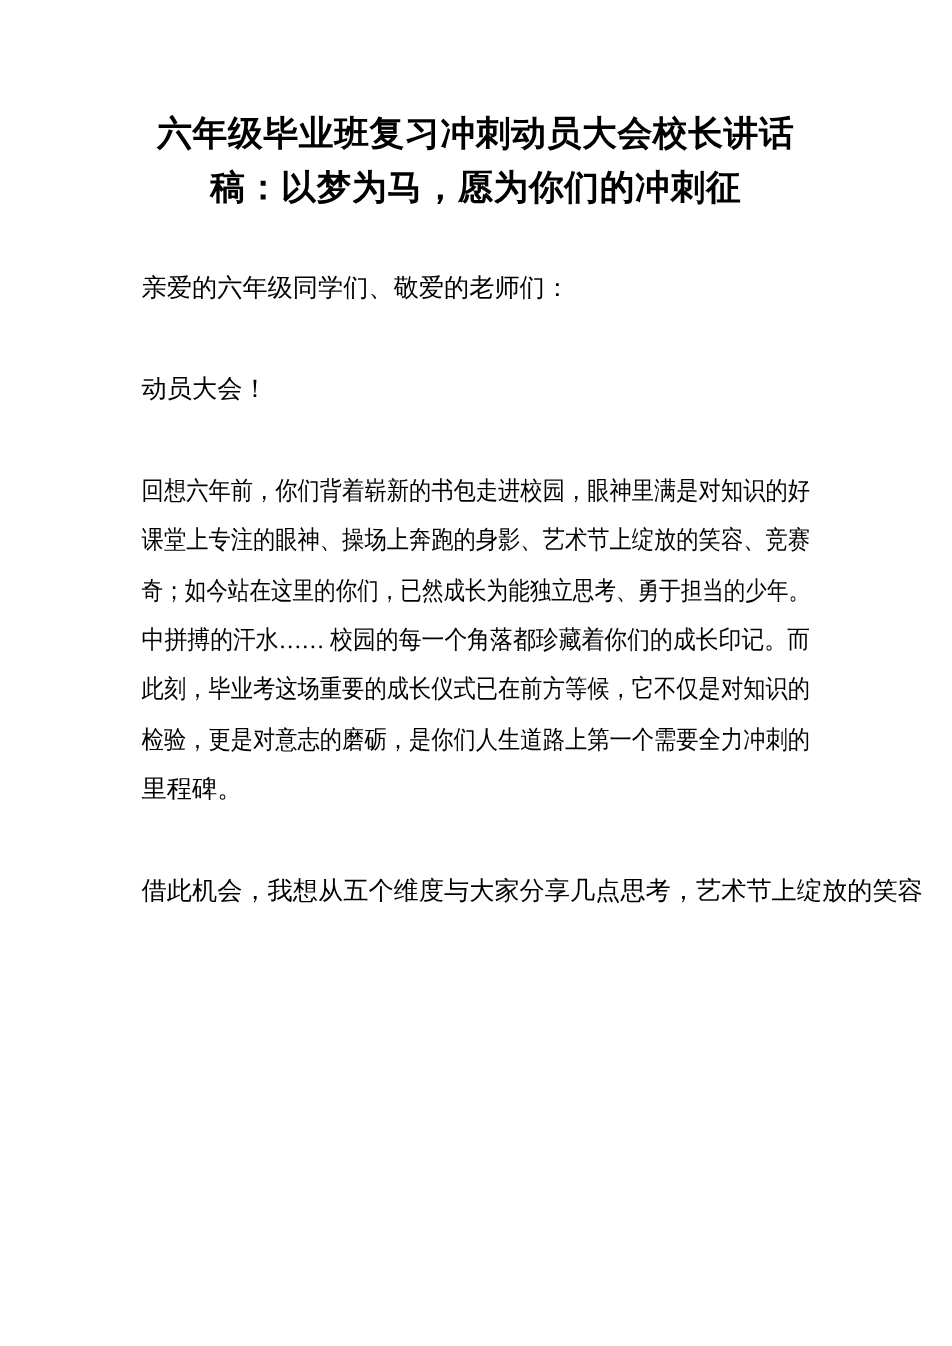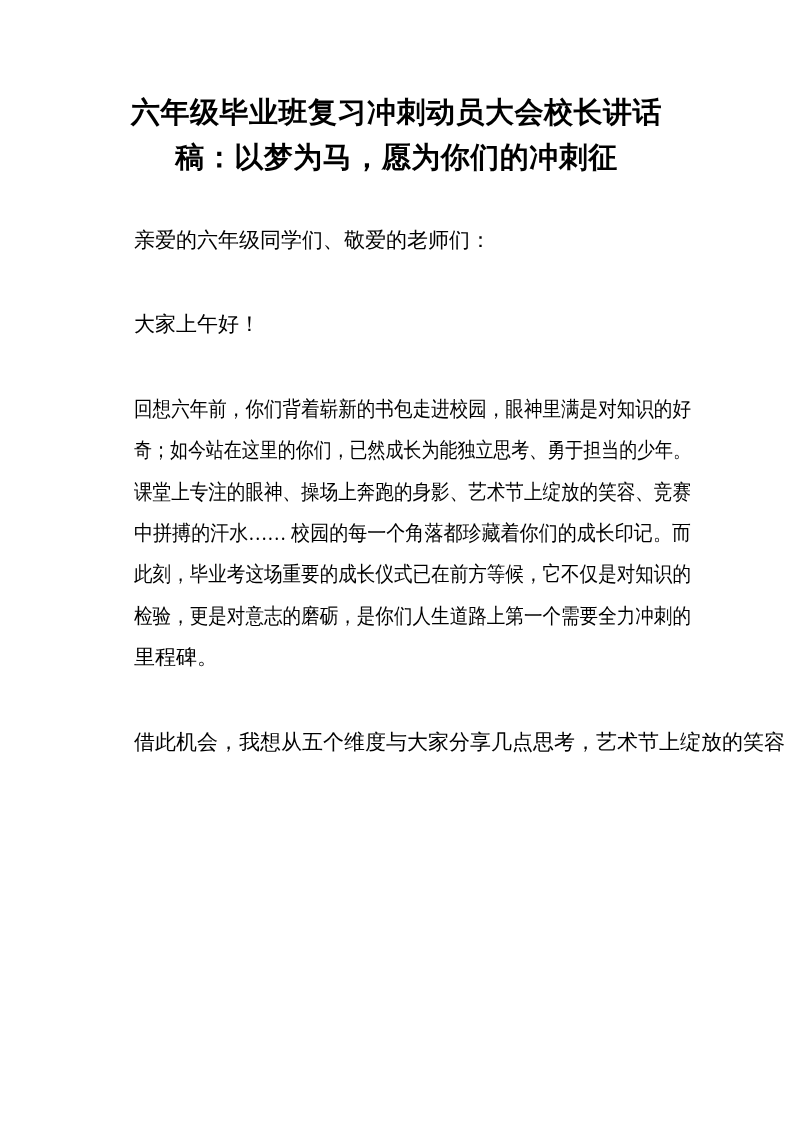--- a/index.html
+++ b/index.html
@@ -42,21 +42,20 @@
   .paragraph {
     margin: 0 0 43px 0;
   }
   .paragraph:last-child {
     margin-bottom: 0;
   }
   .line {
     line-height: 41.4px;
     white-space: nowrap;
     width: 557px;
-    margin-left: 16px;
   }
   .line > span {
     display: inline-block;
     transform-origin: 0 50%;
     white-space: nowrap;
   }
 </style>
 </head>
 <body>
 
@@ -64,26 +63,26 @@
   <div class="content">
     <h1 class="title">
         <div class="title-line">六年级毕业班复习冲刺动员大会校长讲话</div>
         <div class="title-line">稿：以梦为马，愿为你们的冲刺征</div>
       </h1>
     <div class="body">
         <div class="paragraph">
           <div class="line"><span>亲爱的六年级同学们、敬爱的老师们：</span></div>
         </div>
         <div class="paragraph">
-          <div class="line"><span>大家上午好！</span></div>
+          <div class="line"><span>动员大会！</span></div>
         </div>
         <div class="paragraph">
           <div class="line fit"><span style="transform: scaleX(0.884127);">回想六年前，你们背着崭新的书包走进校园，眼神里满是对知识的好</span></div>
+          <div class="line fit"><span style="transform: scaleX(0.884127);">课堂上专注的眼神、操场上奔跑的身影、艺术节上绽放的笑容、竞赛</span></div>
           <div class="line fit"><span style="transform: scaleX(0.855607);">奇；如今站在这里的你们，已然成长为能独立思考、勇于担当的少年。</span></div>
-          <div class="line fit"><span style="transform: scaleX(0.884127);">课堂上专注的眼神、操场上奔跑的身影、艺术节上绽放的笑容、竞赛</span></div>
           <div class="line fit"><span style="transform: scaleX(0.906797);">中拼搏的汗水…… 校园的每一个角落都珍藏着你们的成长印记。而</span></div>
           <div class="line fit"><span style="transform: scaleX(0.884127);">此刻，毕业考这场重要的成长仪式已在前方等候，它不仅是对知识的</span></div>
           <div class="line fit"><span style="transform: scaleX(0.884127);">检验，更是对意志的磨砺，是你们人生道路上第一个需要全力冲刺的</span></div>
           <div class="line"><span>里程碑。</span></div>
         </div>
         <div class="paragraph">
           <div class="line"><span>借此机会，我想从五个维度与大家分享几点思考，艺术节上绽放的笑容</span></div>
         </div>
       </div>
   </div>

